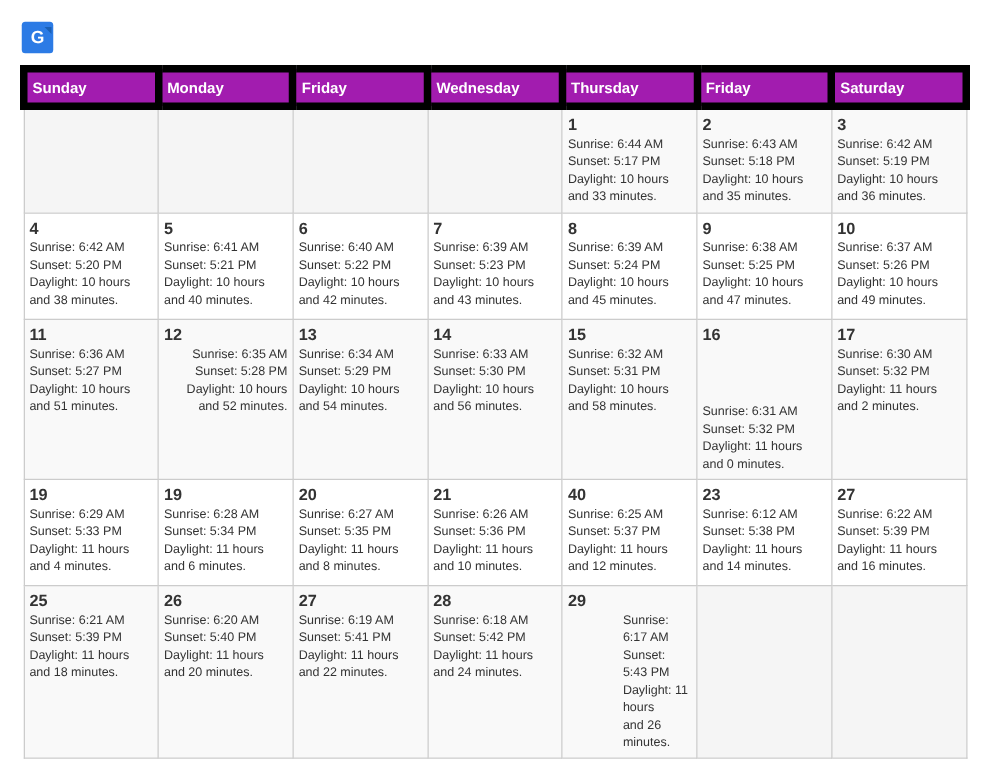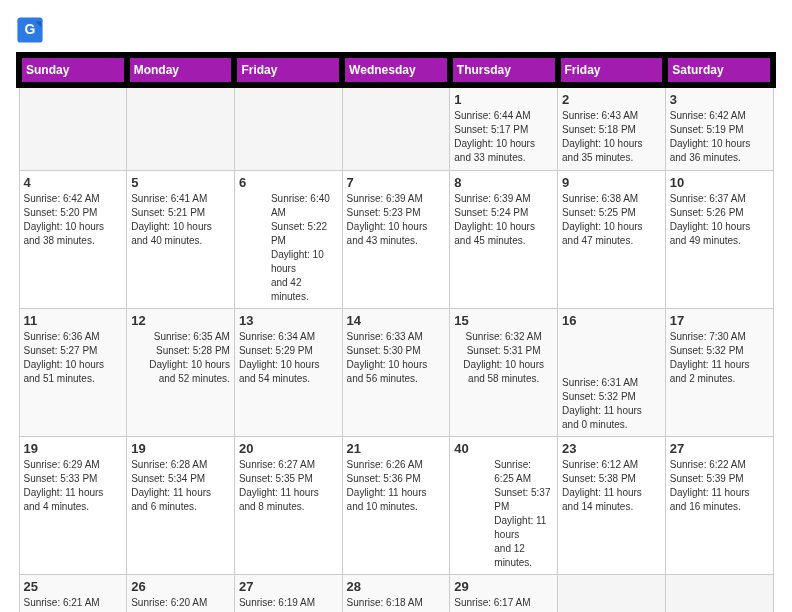--- a/index.html
+++ b/index.html
@@ -161,21 +161,21 @@
         </td>
         <td>
           <span class="day-num">5</span>
           <div class="day-info" style="white-space: pre-line;">Sunrise: 6:41 AM
 Sunset: 5:21 PM
 Daylight: 10 hours
 and 40 minutes.</div>
         </td>
         <td>
           <span class="day-num">6</span>
-          <div class="day-info" style="white-space: pre-line; margin-left: 32px;">Sunrise: 6:40 AM
+          <div class="day-info" style="white-space: pre-line;">Sunrise: 6:40 AM
 Sunset: 5:22 PM
 Daylight: 10 hours
 and 42 minutes.</div>
         </td>
         <td>
           <span class="day-num">7</span>
           <div class="day-info" style="white-space: pre-line;">Sunrise: 6:39 AM
 Sunset: 5:23 PM
 Daylight: 10 hours
 and 43 minutes.</div>
@@ -226,35 +226,35 @@
         </td>
         <td>
           <span class="day-num">14</span>
           <div class="day-info" style="white-space: pre-line;">Sunrise: 6:33 AM
 Sunset: 5:30 PM
 Daylight: 10 hours
 and 56 minutes.</div>
         </td>
         <td>
           <span class="day-num">15</span>
-          <div class="day-info" style="white-space: pre-line; text-align: center;">Sunrise: 6:32 AM
+          <div class="day-info" style="white-space: pre-line;">Sunrise: 6:32 AM
 Sunset: 5:31 PM
 Daylight: 10 hours
 and 58 minutes.</div>
         </td>
         <td>
           <span class="day-num">16</span>
           <div class="day-info" style="white-space: pre-line; margin-top: 48px;">Sunrise: 6:31 AM
 Sunset: 5:32 PM
 Daylight: 11 hours
 and 0 minutes.</div>
         </td>
         <td>
           <span class="day-num">17</span>
-          <div class="day-info" style="white-space: pre-line;">Sunrise: 7:30 AM
+          <div class="day-info" style="white-space: pre-line;">Sunrise: 6:30 AM
 Sunset: 5:32 PM
 Daylight: 11 hours
 and 2 minutes.</div>
         </td>
       </tr>
       <tr>
         <td>
           <span class="day-num">19</span>
           <div class="day-info" style="white-space: pre-line;">Sunrise: 6:29 AM
 Sunset: 5:33 PM
@@ -277,21 +277,21 @@
         </td>
         <td>
           <span class="day-num">21</span>
           <div class="day-info" style="white-space: pre-line;">Sunrise: 6:26 AM
 Sunset: 5:36 PM
 Daylight: 11 hours
 and 10 minutes.</div>
         </td>
         <td>
           <span class="day-num">40</span>
-          <div class="day-info" style="white-space: pre-line; margin-left: 40px;">Sunrise: 6:25 AM
+          <div class="day-info" style="white-space: pre-line;">Sunrise: 6:25 AM
 Sunset: 5:37 PM
 Daylight: 11 hours
 and 12 minutes.</div>
         </td>
         <td>
           <span class="day-num">23</span>
           <div class="day-info" style="white-space: pre-line;">Sunrise: 6:12 AM
 Sunset: 5:38 PM
 Daylight: 11 hours
 and 14 minutes.</div>
@@ -328,21 +328,21 @@
         </td>
         <td>
           <span class="day-num">28</span>
           <div class="day-info" style="white-space: pre-line;">Sunrise: 6:18 AM
 Sunset: 5:42 PM
 Daylight: 11 hours
 and 24 minutes.</div>
         </td>
         <td>
           <span class="day-num">29</span>
-          <div class="day-info" style="white-space: pre-line;">Sunrise: 6:17 AM
+          <div class="day-info" style="white-space: pre-line; margin-left: 44px;">Sunrise: 6:17 AM
 Sunset: 5:43 PM
 Daylight: 11 hours
 and 26 minutes.</div>
         </td>
         <td class="empty-cell"></td>
         <td class="empty-cell"></td>
       </tr>
     </tbody>
 </table>
 

